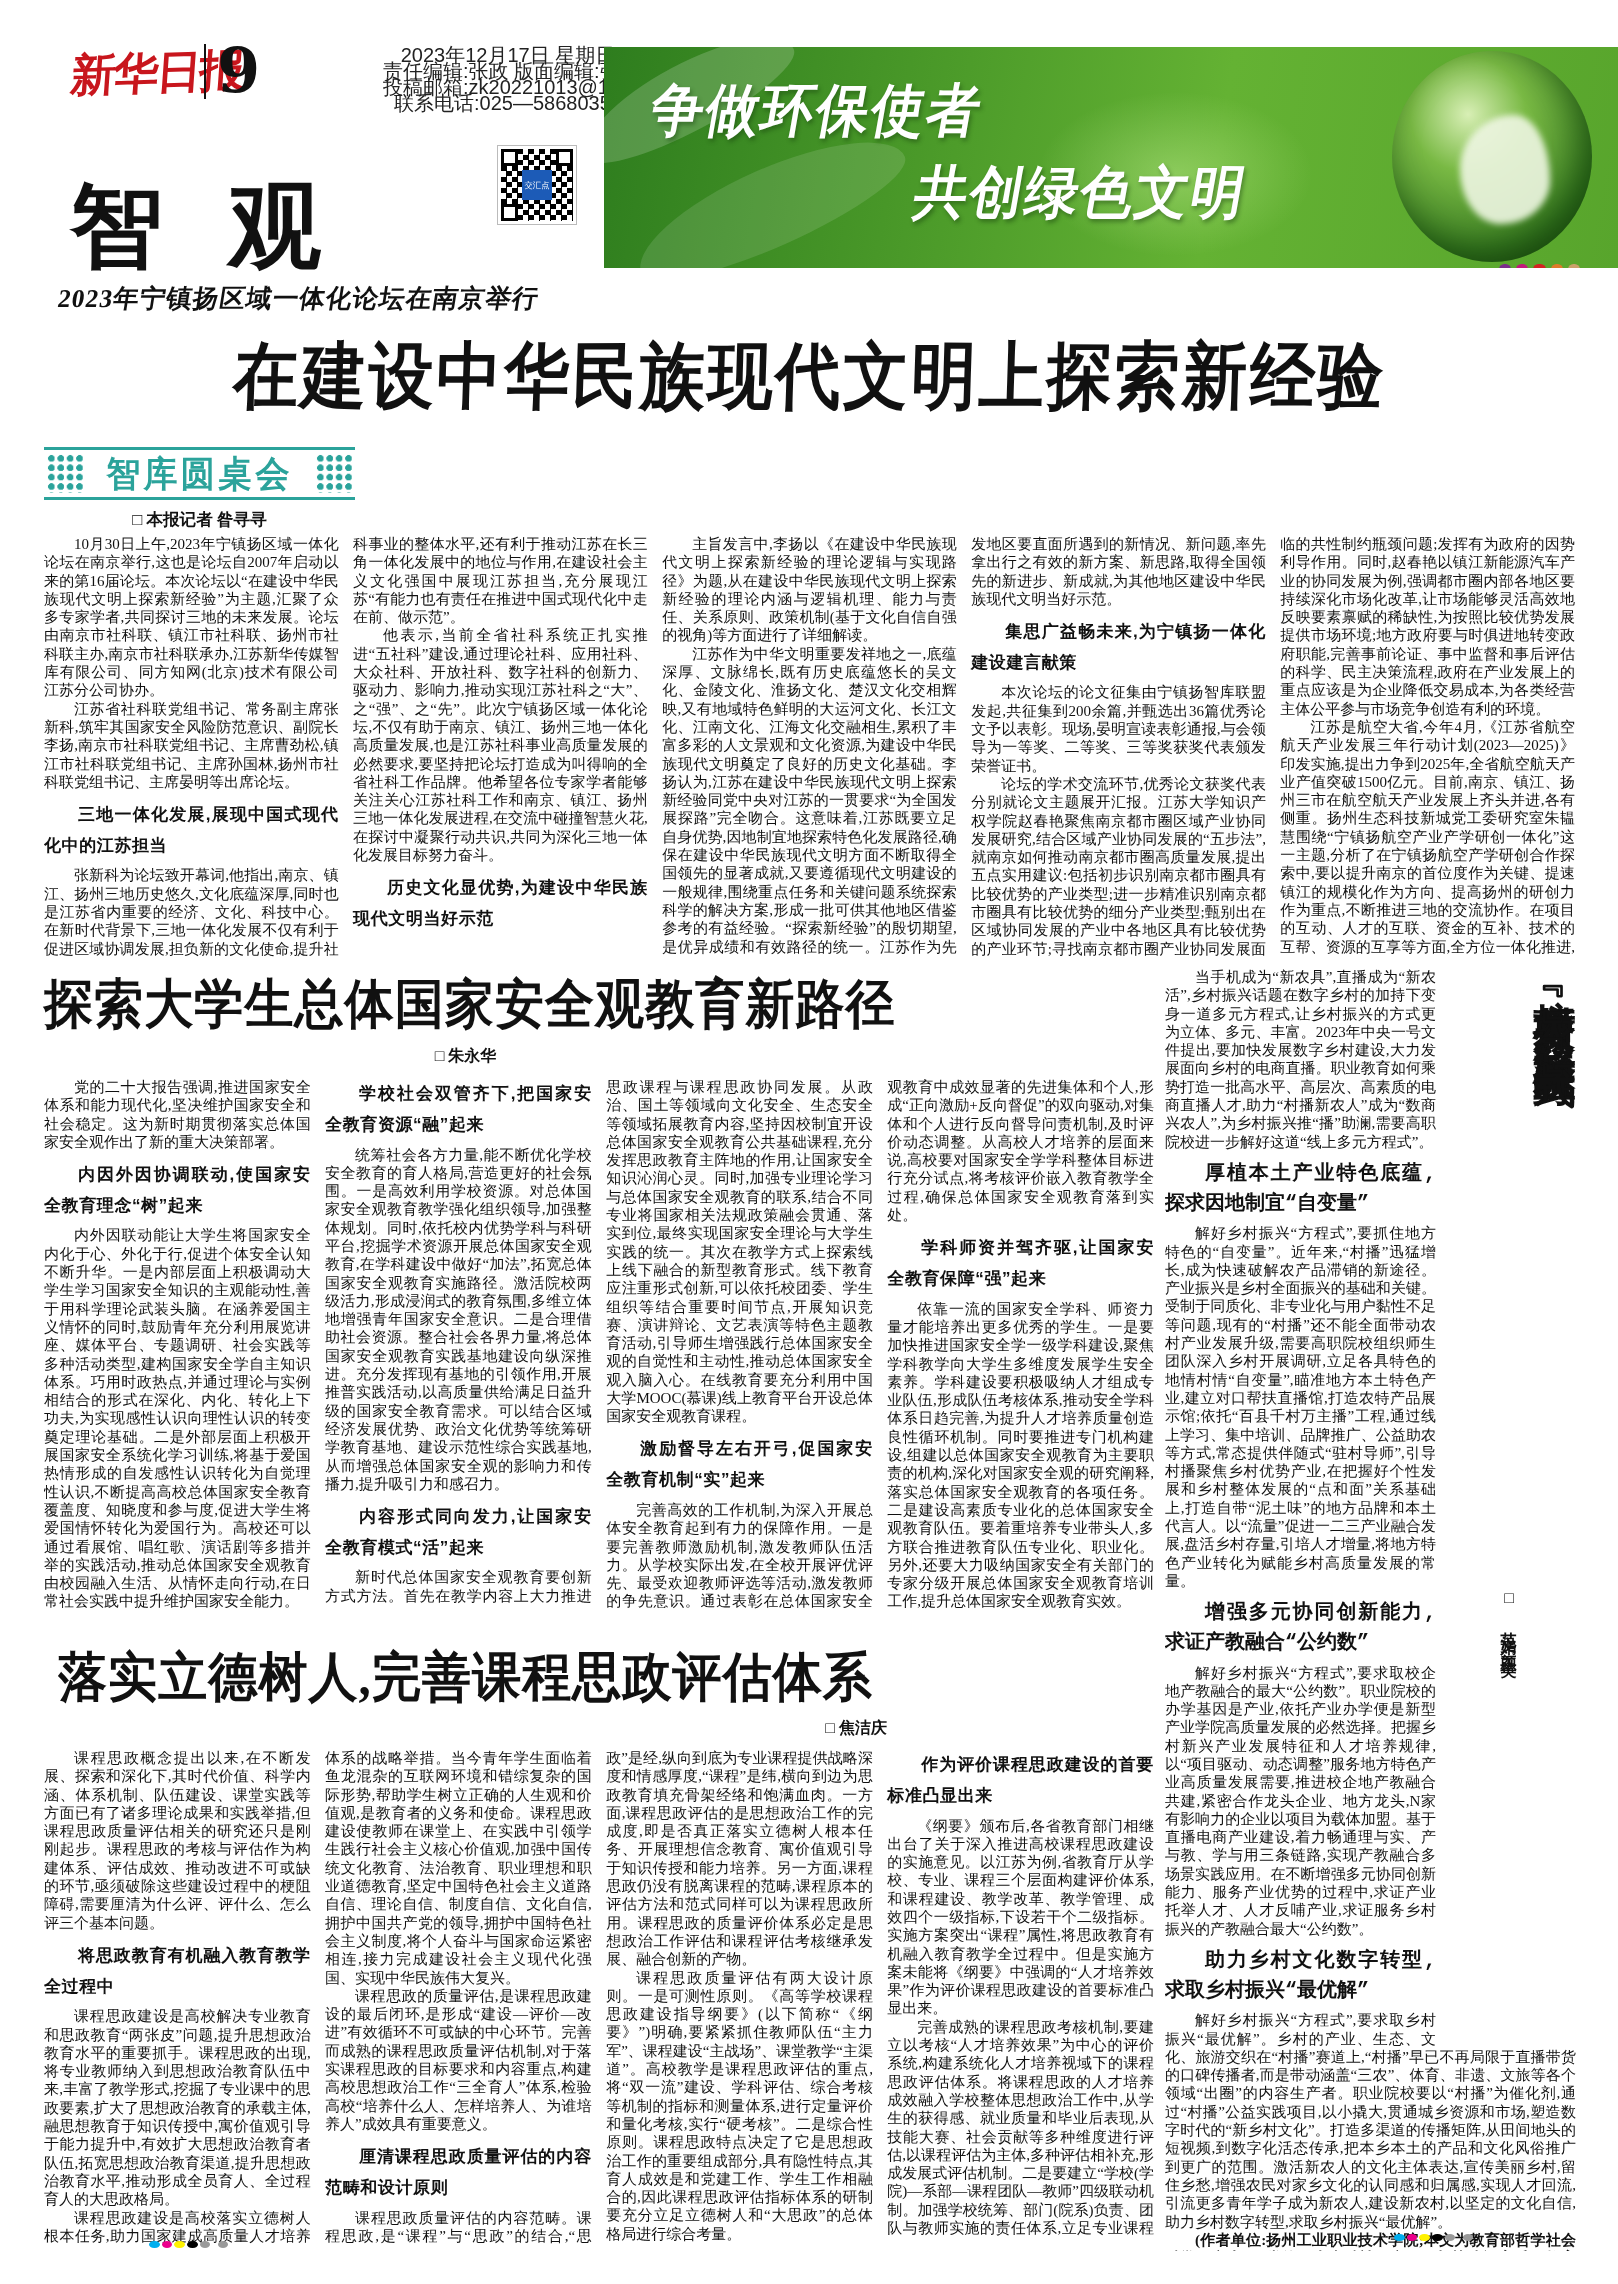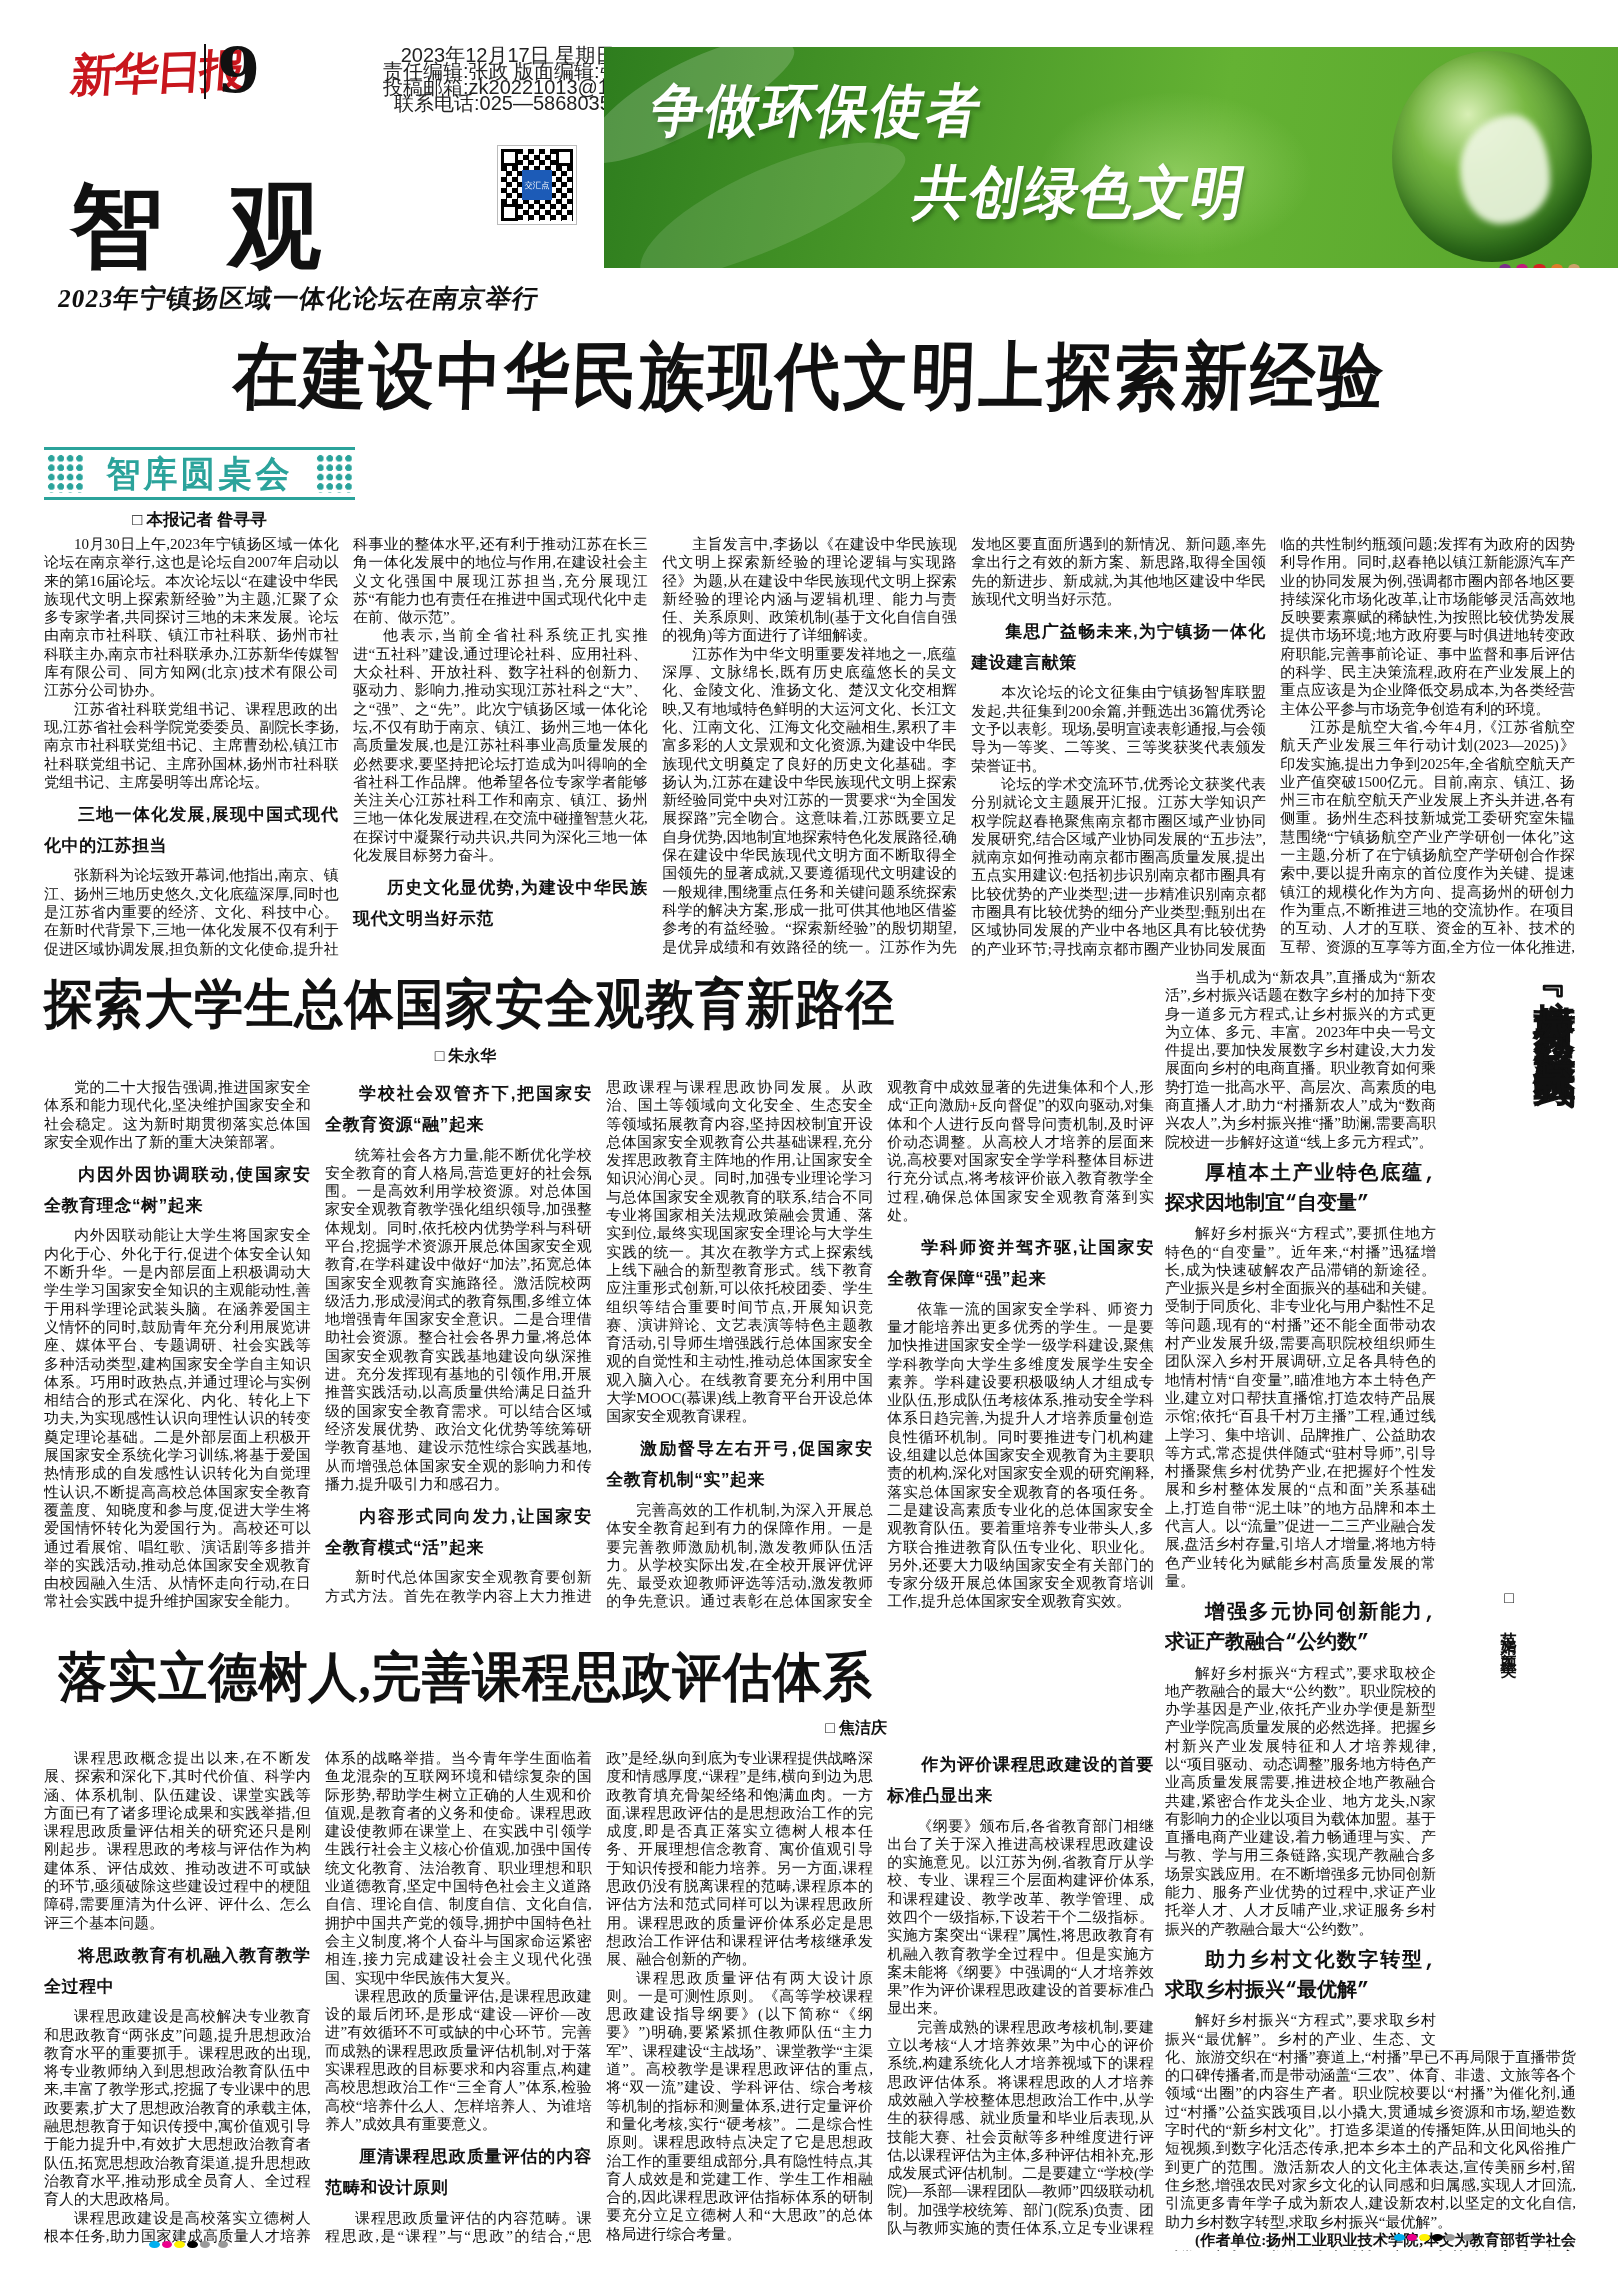--- a/index.html
+++ b/index.html
@@ -201,21 +201,21 @@
 
 <div class="badge">
   <span class="dots"></span>
   <span class="badge-text">智库圆桌会</span>
   <span class="dots"></span>
 </div>
 <div class="byline1">□ 本报记者 昝寻寻</div>
 
 <div class="cols a1-cols">
     <p class="p">10月30日上午,2023年宁镇扬区域一体化论坛在南京举行,这也是论坛自2007年启动以来的第16届论坛。本次论坛以“在建设中华民族现代文明上探索新经验”为主题,汇聚了众多专家学者,共同探讨三地的未来发展。论坛由南京市社科联、镇江市社科联、扬州市社科联主办,南京市社科联承办,江苏新华传媒智库有限公司、同方知网(北京)技术有限公司江苏分公司协办。</p>
-    <p class="p">江苏省社科联党组书记、课程思政的出现,江苏省社会科学院党委委员、副院长李扬,南京市社科联党组书记、主席曹劲松,镇江市社科联党组书记、主席孙国林,扬州市社科联党组书记、主席晏明等出席论坛。</p>
+    <p class="p">江苏省社科联党组书记、常务副主席张新科,筑牢其国家安全风险防范意识、副院长李扬,南京市社科联党组书记、主席曹劲松,镇江市社科联党组书记、主席孙国林,扬州市社科联党组书记、主席晏明等出席论坛。</p>
     <p class="sub">三地一体化发展,展现中国式现代化中的江苏担当</p>
     <p class="p">张新科为论坛致开幕词,他指出,南京、镇江、扬州三地历史悠久,文化底蕴深厚,同时也是江苏省内重要的经济、文化、科技中心。在新时代背景下,三地一体化发展不仅有利于促进区域协调发展,担负新的文化使命,提升社科事业的整体水平,还有利于推动江苏在长三角一体化发展中的地位与作用,在建设社会主义文化强国中展现江苏担当,充分展现江苏“有能力也有责任在推进中国式现代化中走在前、做示范”。</p>
     <p class="p">他表示,当前全省社科系统正扎实推进“五社科”建设,通过理论社科、应用社科、大众社科、开放社科、数字社科的创新力、驱动力、影响力,推动实现江苏社科之“大”、之“强”、之“先”。此次宁镇扬区域一体化论坛,不仅有助于南京、镇江、扬州三地一体化高质量发展,也是江苏社科事业高质量发展的必然要求,要坚持把论坛打造成为叫得响的全省社科工作品牌。他希望各位专家学者能够关注关心江苏社科工作和南京、镇江、扬州三地一体化发展进程,在交流中碰撞智慧火花,在探讨中凝聚行动共识,共同为深化三地一体化发展目标努力奋斗。</p>
     <p class="sub">历史文化显优势,为建设中华民族现代文明当好示范</p>
     <p class="p">主旨发言中,李扬以《在建设中华民族现代文明上探索新经验的理论逻辑与实现路径》为题,从在建设中华民族现代文明上探索新经验的理论内涵与逻辑机理、能力与责任、关系原则、政策机制(基于文化自信自强的视角)等方面进行了详细解读。</p>
     <p class="p">江苏作为中华文明重要发祥地之一,底蕴深厚、文脉绵长,既有历史底蕴悠长的吴文化、金陵文化、淮扬文化、楚汉文化交相辉映,又有地域特色鲜明的大运河文化、长江文化、江南文化、江海文化交融相生,累积了丰富多彩的人文景观和文化资源,为建设中华民族现代文明奠定了良好的历史文化基础。李扬认为,江苏在建设中华民族现代文明上探索新经验同党中央对江苏的一贯要求“为全国发展探路”完全吻合。这意味着,江苏既要立足自身优势,因地制宜地探索特色化发展路径,确保在建设中华民族现代文明方面不断取得全国领先的显著成就,又要遵循现代文明建设的一般规律,围绕重点任务和关键问题系统探索科学的解决方案,形成一批可供其他地区借鉴参考的有益经验。“探索新经验”的殷切期望,是优异成绩和有效路径的统一。江苏作为先发地区要直面所遇到的新情况、新问题,率先拿出行之有效的新方案、新思路,取得全国领先的新进步、新成就,为其他地区建设中华民族现代文明当好示范。</p>
     <p class="sub">集思广益畅未来,为宁镇扬一体化建设建言献策</p>
     <p class="p">本次论坛的论文征集由宁镇扬智库联盟发起,共征集到200余篇,并甄选出36篇优秀论文予以表彰。现场,晏明宣读表彰通报,与会领导为一等奖、二等奖、三等奖获奖代表颁发荣誉证书。</p>
     <p class="p">论坛的学术交流环节,优秀论文获奖代表分别就论文主题展开汇报。江苏大学知识产权学院赵春艳聚焦南京都市圈区域产业协同发展研究,结合区域产业协同发展的“五步法”,就南京如何推动南京都市圈高质量发展,提出五点实用建议:包括初步识别南京都市圈具有比较优势的产业类型;进一步精准识别南京都市圈具有比较优势的细分产业类型;甄别出在区域协同发展的产业中各地区具有比较优势的产业环节;寻找南京都市圈产业协同发展面临的共性制约瓶颈问题;发挥有为政府的因势利导作用。同时,赵春艳以镇江新能源汽车产业的协同发展为例,强调都市圈内部各地区要持续深化市场化改革,让市场能够灵活高效地反映要素禀赋的稀缺性,为按照比较优势发展提供市场环境;地方政府要与时俱进地转变政府职能,完善事前论证、事中监督和事后评估的科学、民主决策流程,政府在产业发展上的重点应该是为企业降低交易成本,为各类经营主体公平参与市场竞争创造有利的环境。</p>
     <p class="p">江苏是航空大省,今年4月,《江苏省航空航天产业发展三年行动计划(2023—2025)》印发实施,提出力争到2025年,全省航空航天产业产值突破1500亿元。目前,南京、镇江、扬州三市在航空航天产业发展上齐头并进,各有侧重。扬州生态科技新城党工委研究室朱韫慧围绕“宁镇扬航空产业产学研创一体化”这一主题,分析了在宁镇扬航空产学研创合作探索中,要以提升南京的首位度作为关键、提速镇江的规模化作为方向、提高扬州的研创力作为重点,不断推进三地的交流协作。在项目的互动、人才的互联、资金的互补、技术的互帮、资源的互享等方面,全方位一体化推进,加快形成具有国际竞争力的航空航天产业集群,以产学研创一体化持续赋能航天产业高质量发展,持续破题。</p>

